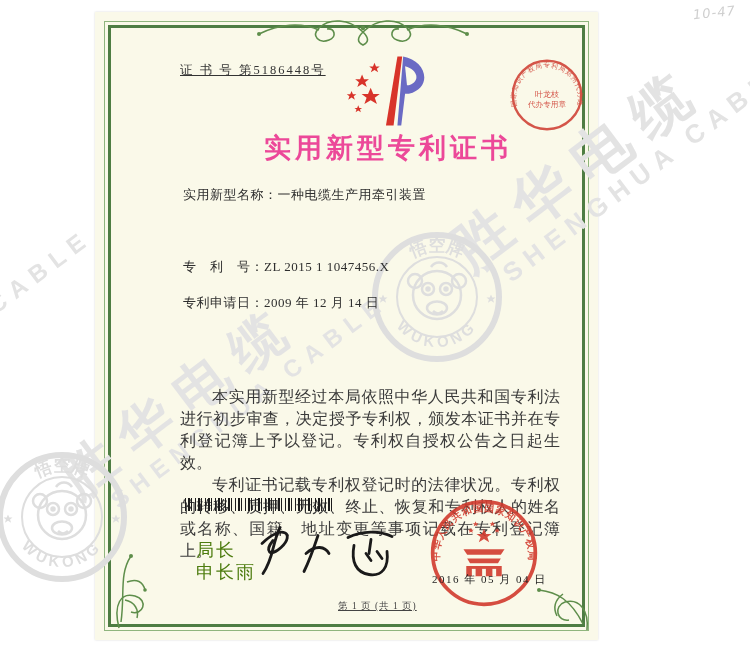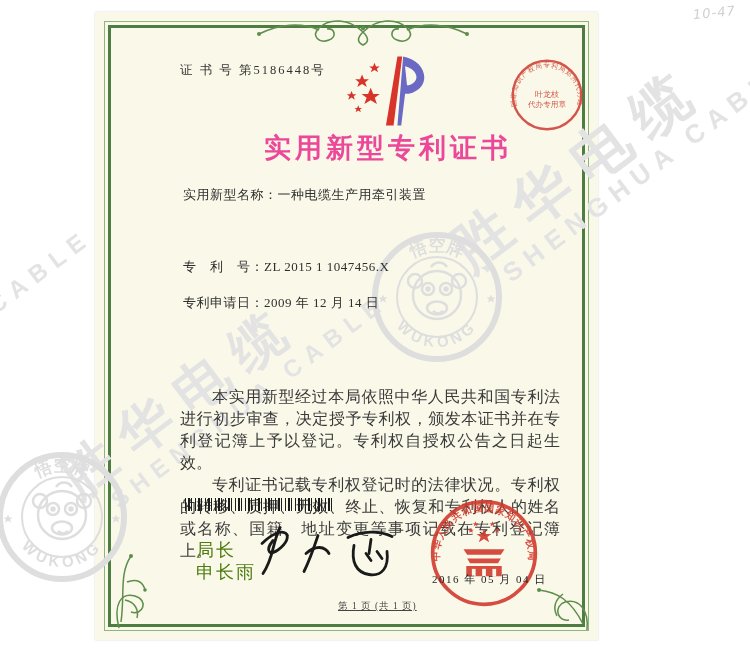--- a/index.html
+++ b/index.html
@@ -139,21 +139,21 @@
 
     <svg class="abs" style="left:-8px;top:447px;" width="140" height="140">
       <use href="#wukong-badge" width="140" height="140"></use>
     </svg>
   </div>
 
   <div class="content">
 
     <div class="abs hand-note" style="left:693px;top:5px;">10-47</div>
 
-    <div class="abs cert-no" style="left:180px;top:62px;">证 书 号 第5186448号</div>
+    <div class="abs cert-no" style="left:180px;top:62px;text-decoration:underline;">证 书 号 第5186448号</div>
 
     <svg class="abs" style="left:342px;top:52px;" width="86" height="78" viewBox="0 0 90 80">
       <g fill="#d8342a">
         <use href="#star5" transform="translate(34,16) scale(0.55)"></use>
         <use href="#star5" transform="translate(21,30) scale(0.72)"></use>
         <use href="#star5" transform="translate(10,45) scale(0.5)"></use>
         <use href="#star5" transform="translate(30,46) scale(0.95)"></use>
         <use href="#star5" transform="translate(17,59) scale(0.4)"></use>
       </g>
       <polygon points="46,76 58,4 63,4 54,76" fill="#d8342a"></polygon>

